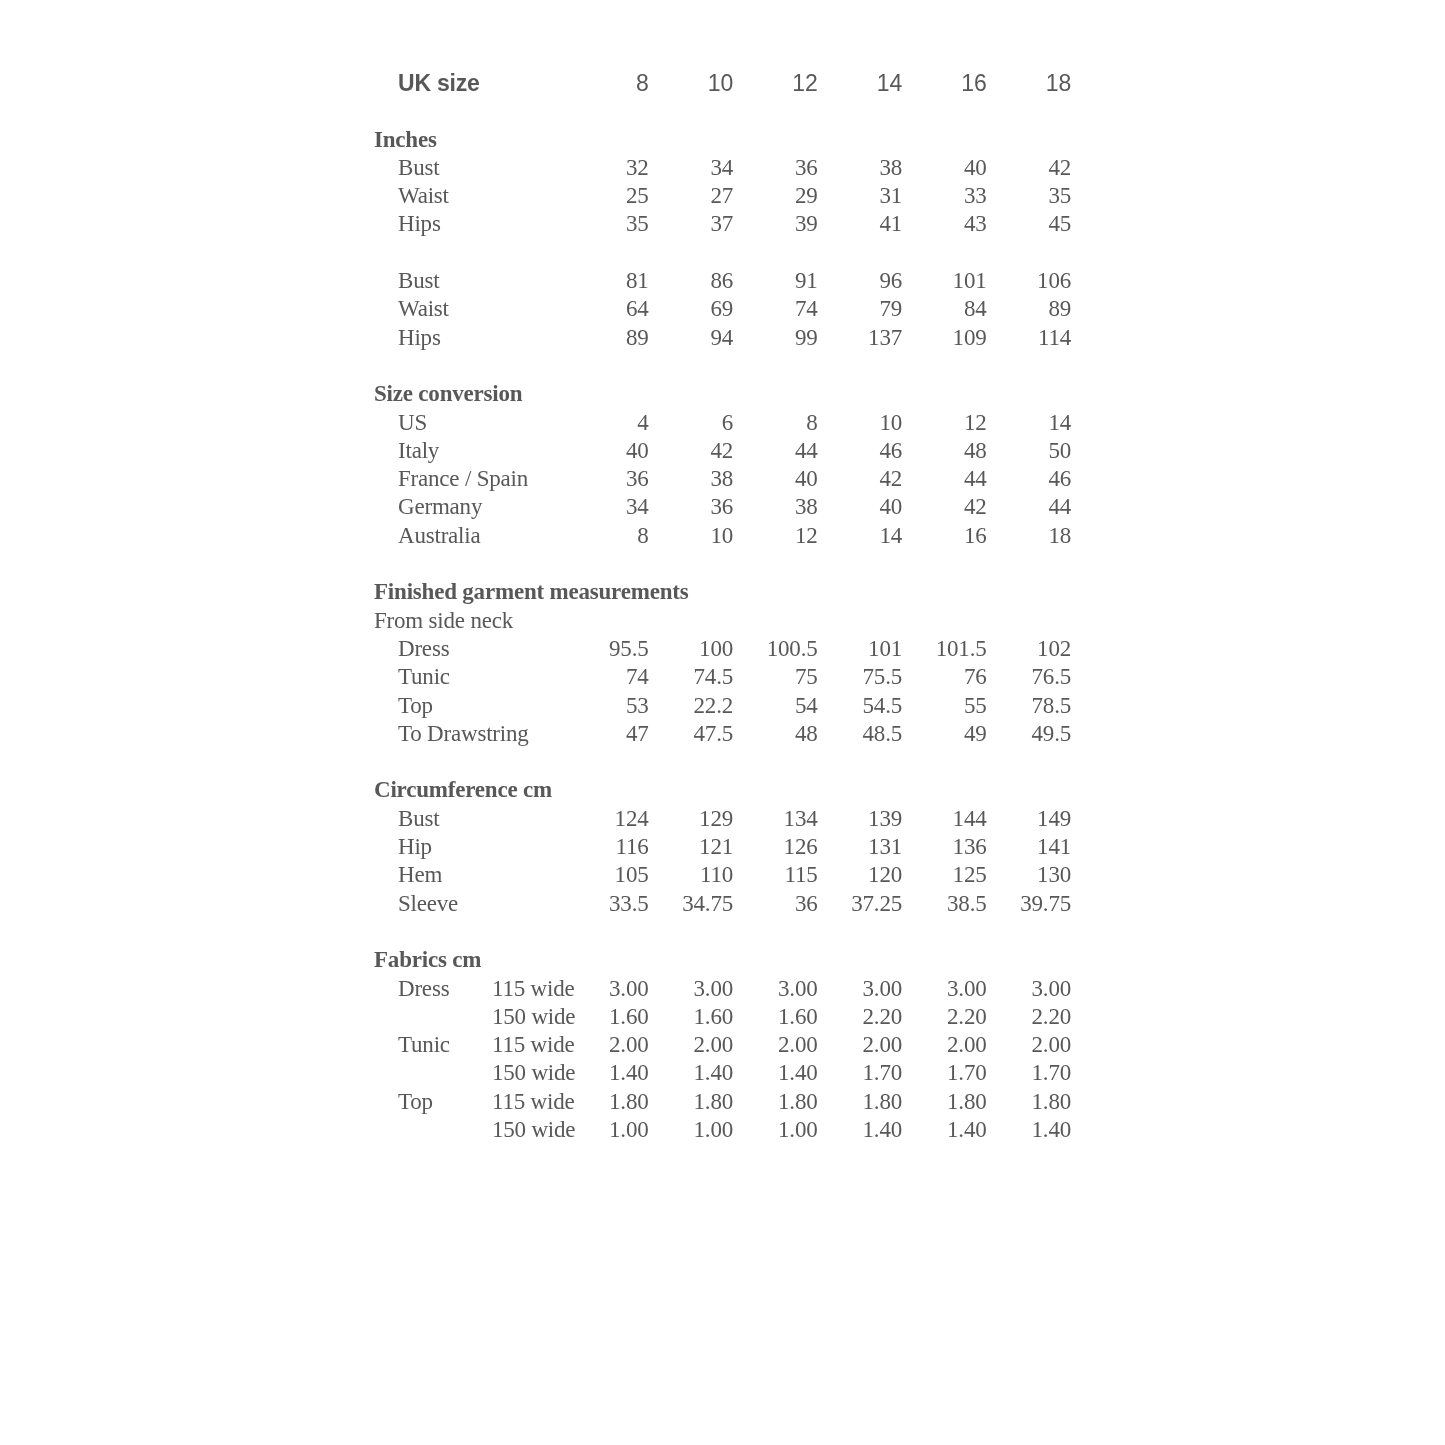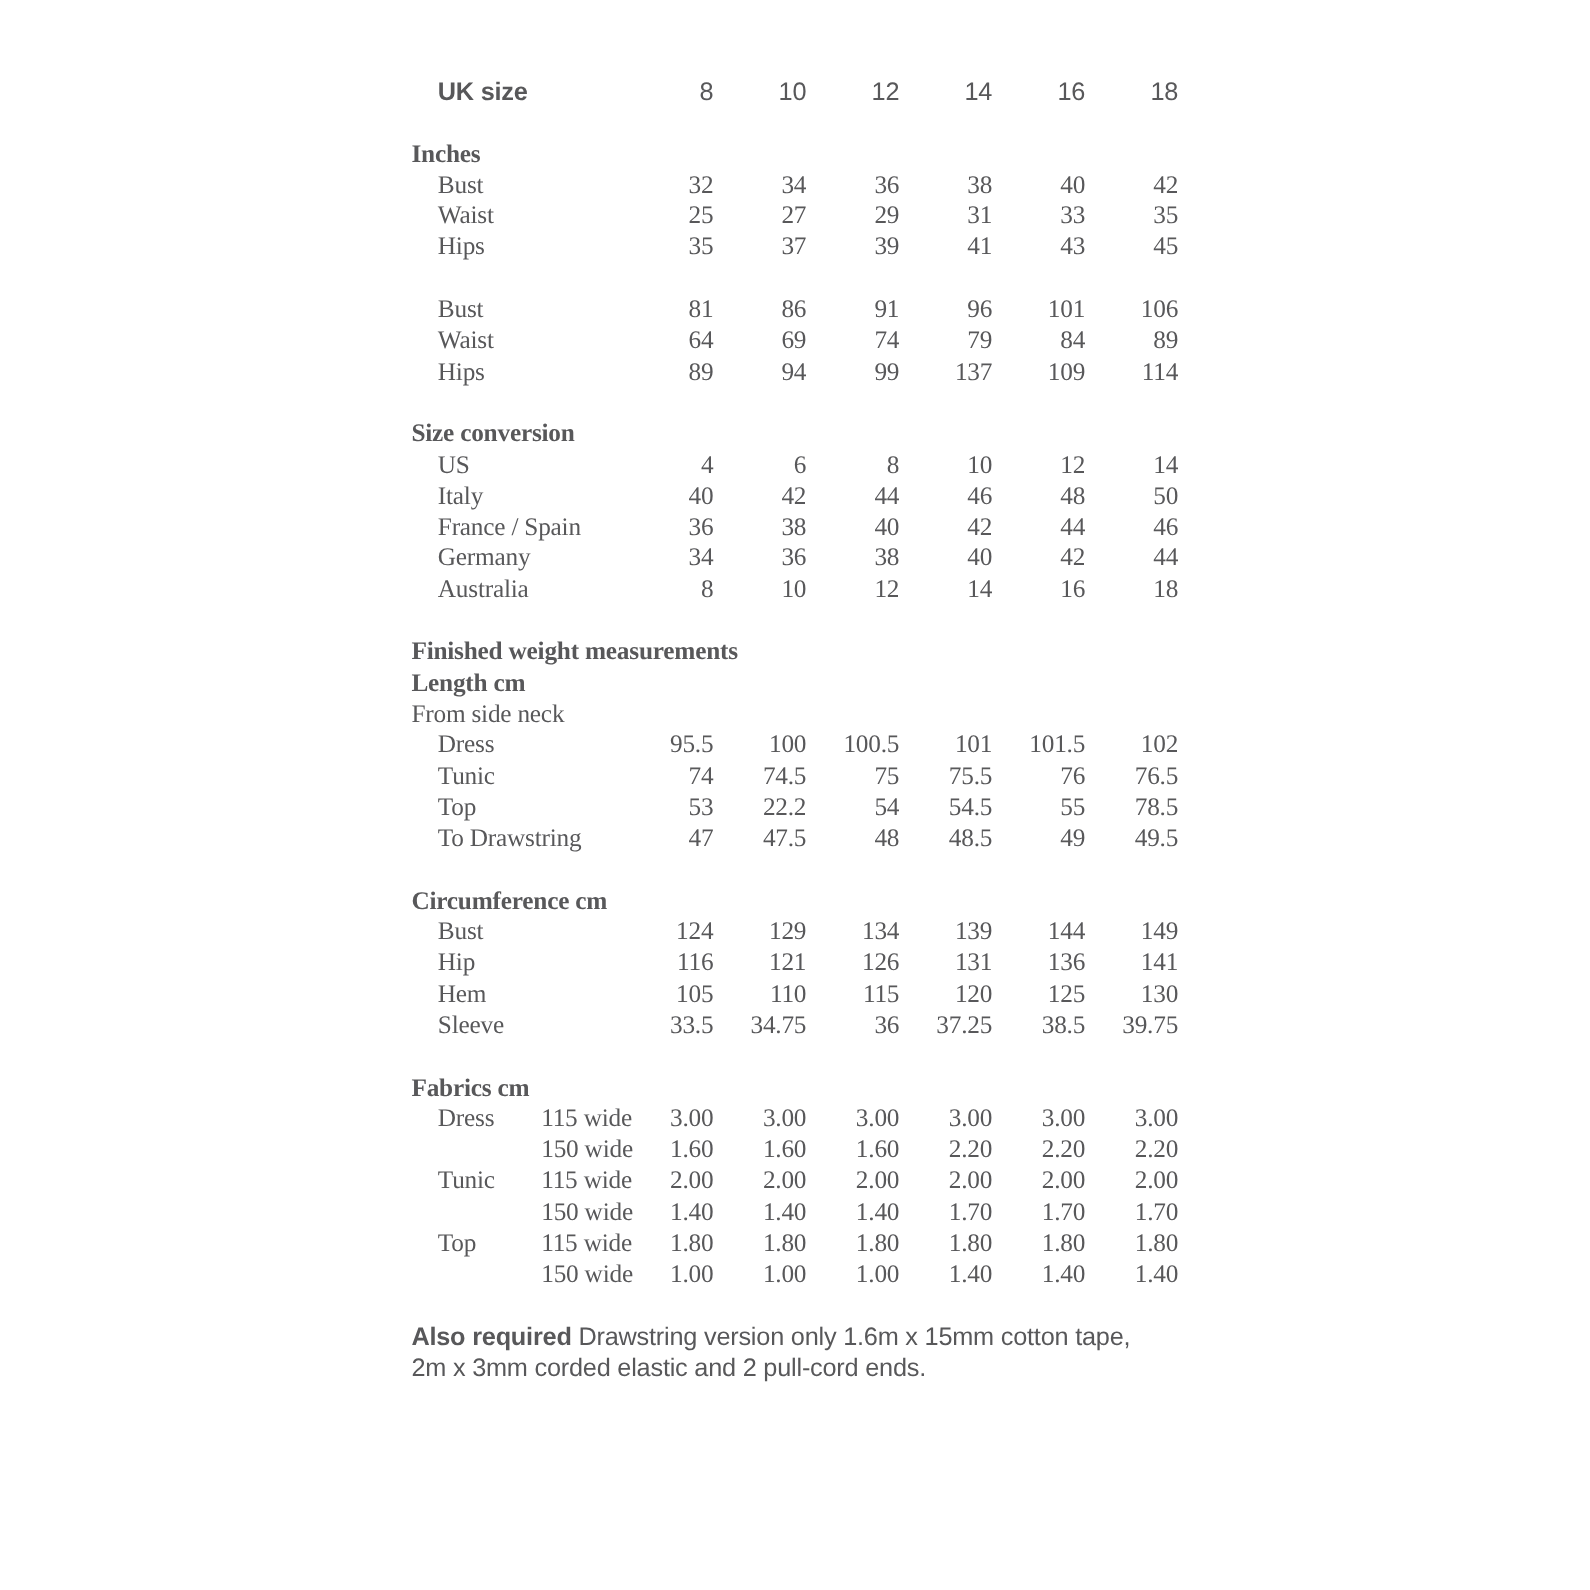--- a/index.html
+++ b/index.html
@@ -176,22 +176,21 @@
           <div class="label-cell"><span>Australia</span></div>
           <div class="cell">8</div>
           <div class="cell">10</div>
           <div class="cell">12</div>
           <div class="cell">14</div>
           <div class="cell">16</div>
           <div class="cell">18</div>
         </div>
       </div>
       <div class="section">
-        <div class="title-line">Finished weight measurements</div>
-        <div class="title-line">Length cm</div>
+        <div class="title-line">Finished garment measurements</div>
         <div class="subtitle-line">From side neck</div>
         <div class="row">
           <div class="label-cell"><span>Dress</span></div>
           <div class="cell">95.5</div>
           <div class="cell">100</div>
           <div class="cell">100.5</div>
           <div class="cell">101</div>
           <div class="cell">101.5</div>
           <div class="cell">102</div>
         </div>
@@ -314,15 +313,14 @@
           <div class="cell">1.00</div>
           <div class="cell">1.00</div>
           <div class="cell">1.00</div>
           <div class="cell">1.40</div>
           <div class="cell">1.40</div>
           <div class="cell">1.40</div>
         </div>
       </div>
     </div>
   <div class="notes" id="notes">
-      <p class="note"><span class="bold">Also required</span> <span>Drawstring version only 1.6m x 15mm cotton tape,</span><br> <span>2m x 3mm corded elastic and 2 pull-cord ends.</span></p>
     </div>
 </div>
 
 </body></html>

